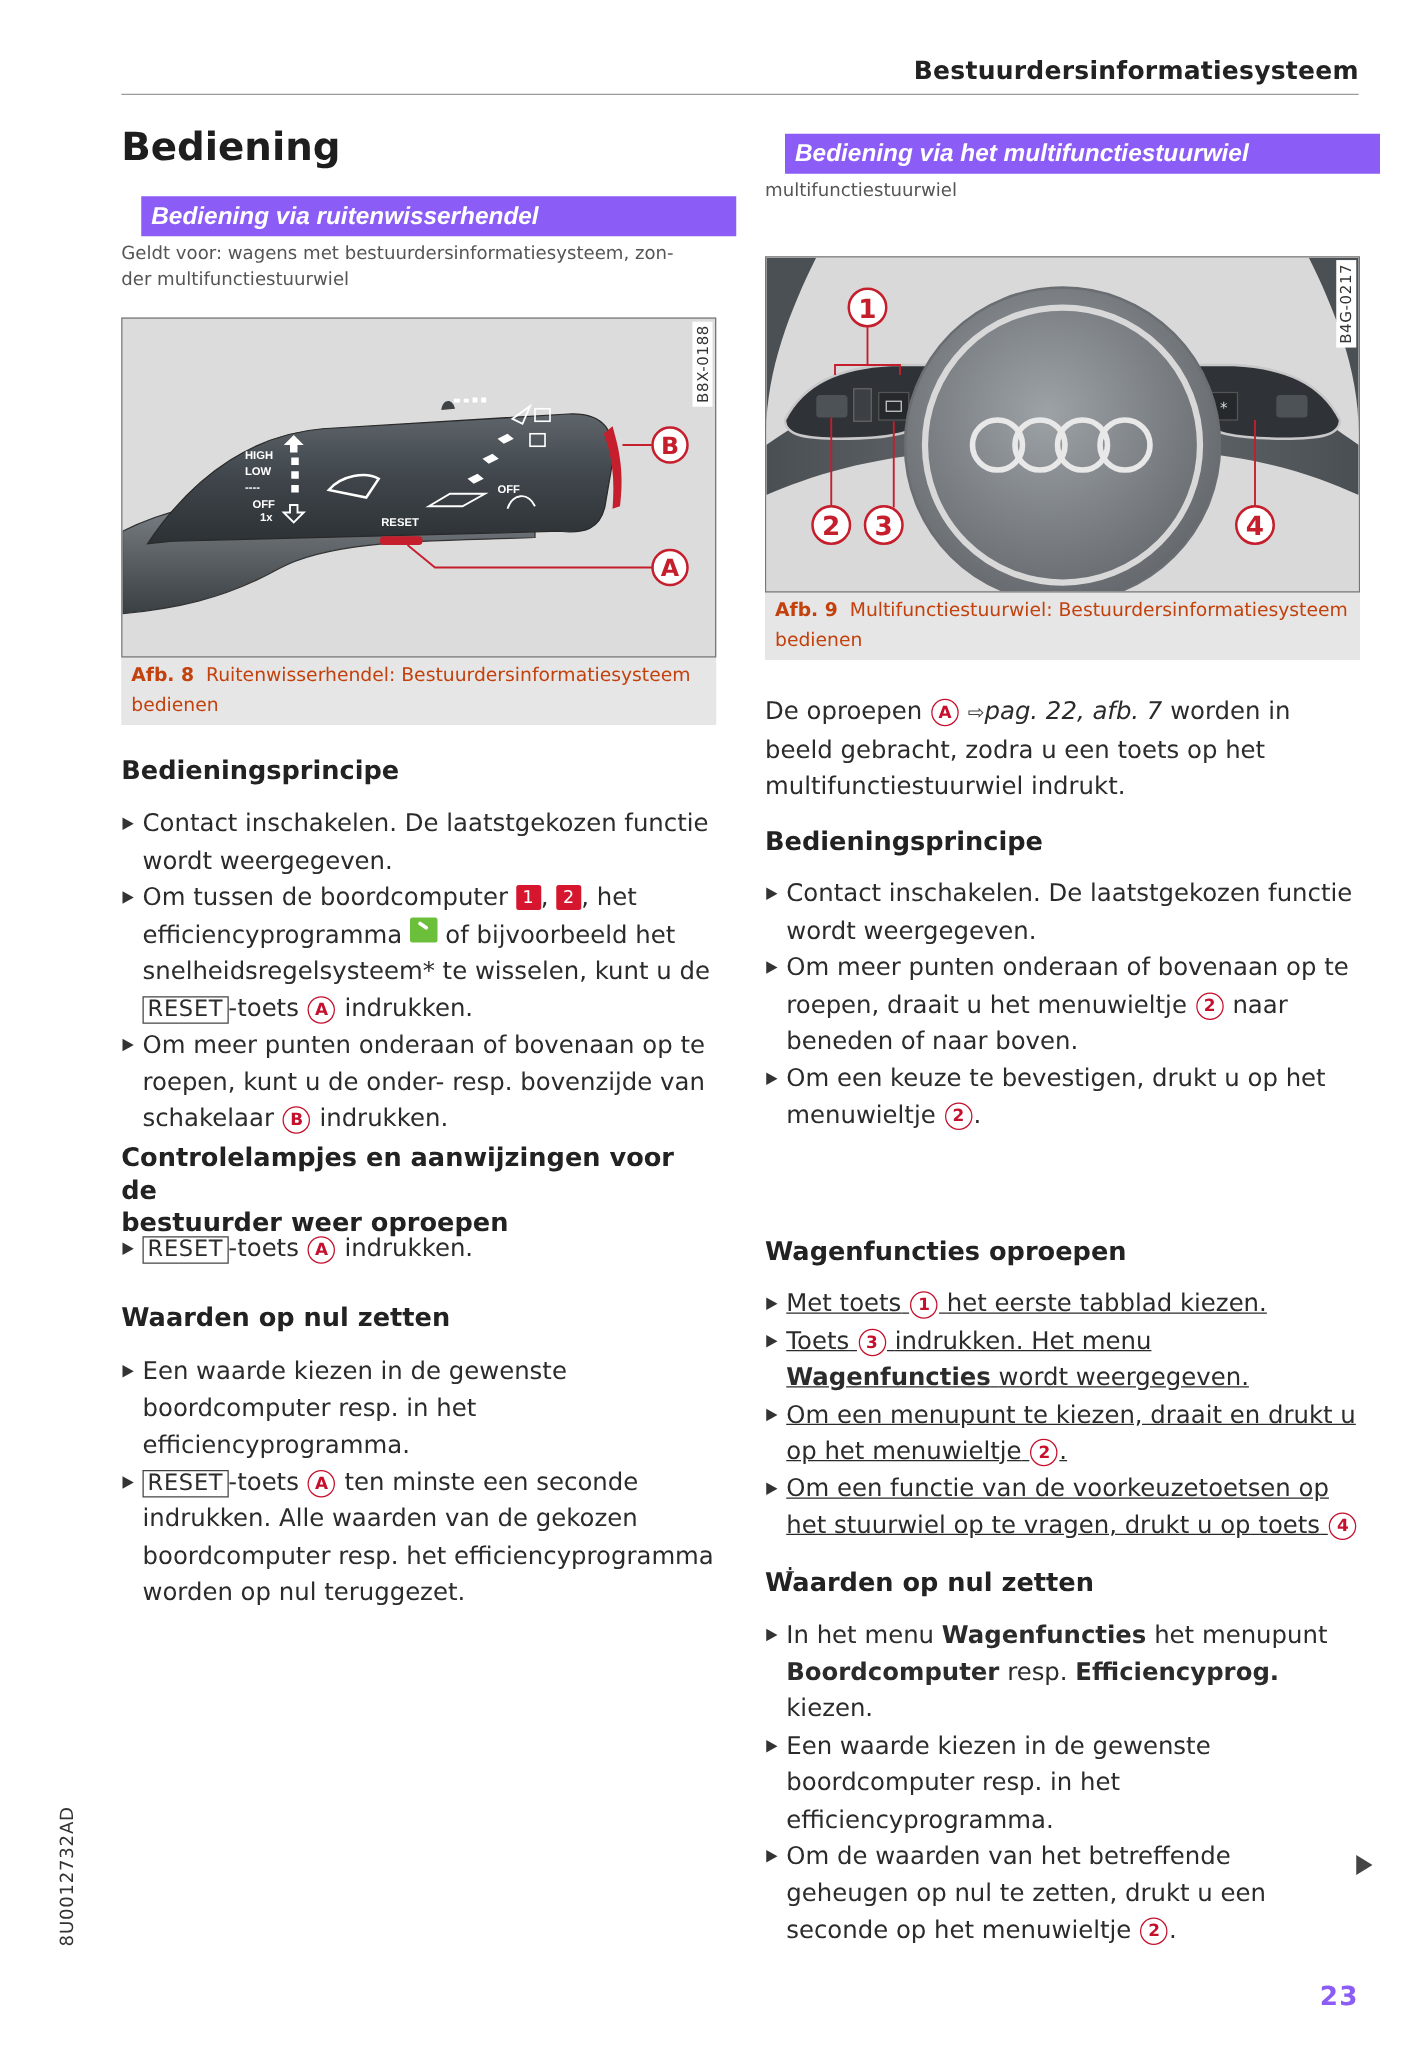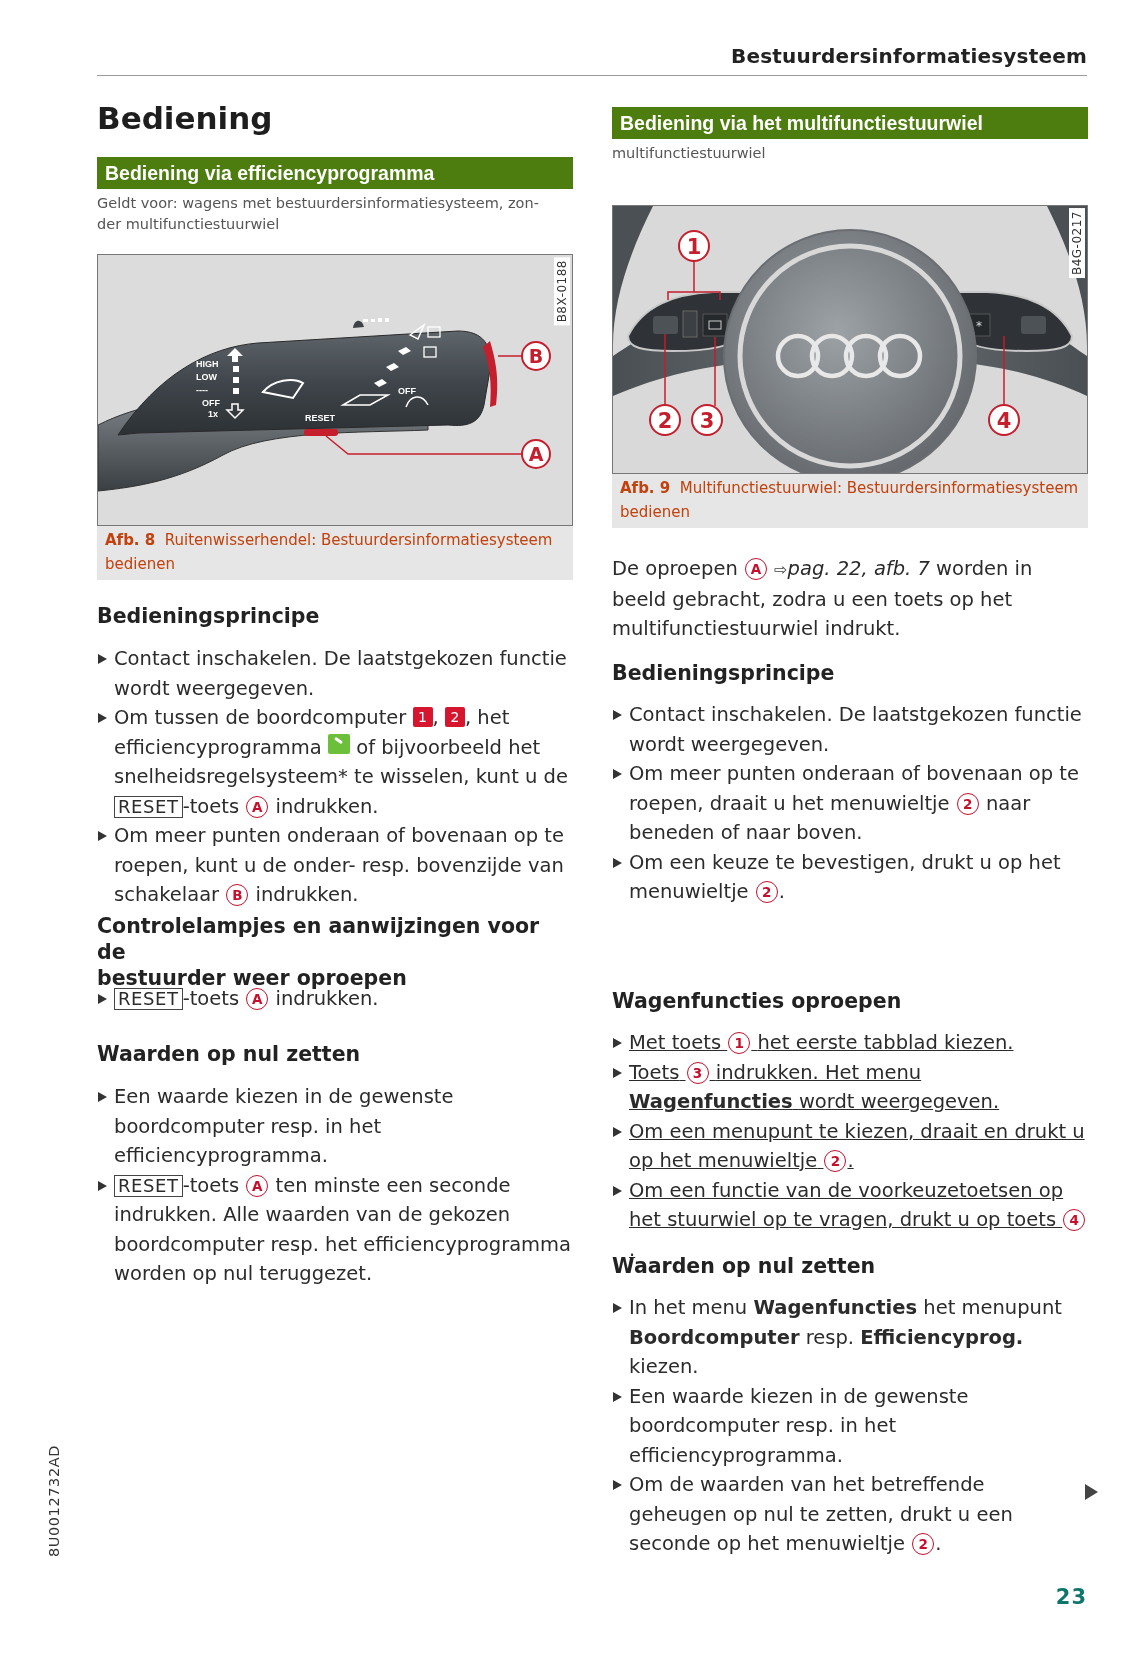--- a/index.html
+++ b/index.html
@@ -12,23 +12,24 @@
     letter-spacing: 0.2px; color: #222;
   }
   .head-rule { position: absolute; left: 97px; right: 55px; top: 75px; height: 1px; background: #9a9a9a; }
 
   .col { position: absolute; top: 0; }
   .col-left { left: 97px; width: 476px; }
   .col-right { left: 612px; width: 476px; }
 
   .chapter-title { position: absolute; top: 100px; left: 0; font-size: 31px; font-weight: bold; color: #1e1e1e; margin: 0; }
   .section-bar {
-    position: absolute; left: 0; width: 476px; height: 32px; background: #4d7c0f; color: #fff;
+    position: absolute; left: 16px; width: 476px; height: 32px; background: #8b5cf6; color: #fff;
     font-size: 19.5px; font-weight: bold; line-height: 32px; padding-left: 8px; box-sizing: border-box;
     font-family: "Liberation Sans", sans-serif;
+    font-style: italic;
   }
   .applies { position: absolute; left: 0; width: 476px; font-size: 14.5px; line-height: 21px; color: #555; }
 
   .figure { position: absolute; left: 0; width: 476px; background: #e6e6e6; }
   .figure-img { position: relative; width: 476px; border: 1px solid #777; box-sizing: border-box; background: #dcdcdc; overflow: hidden; }
   .fig-code {
     position: absolute; right: 2px; top: 2px; background: #fff; color: #333; font-size: 12px;
     writing-mode: vertical-rl; transform: rotate(180deg); padding: 3px 1px; letter-spacing: 0.5px;
   }
   .caption { font-size: 15px; line-height: 24px; padding: 2px 8px 4px 8px; color: #c2410c; }
@@ -55,35 +56,35 @@
   .greensq { display: inline-block; width: 22px; height: 20px; background: #6cbf3a; border-radius: 2px; vertical-align: 0; position: relative; }
   .greensq::after { content: ""; position: absolute; left: 6px; top: 5px; width: 9px; height: 3px; background: #fff; transform: rotate(35deg); border-radius: 2px; }
   .ref { font-style: italic; }
   .arrow-ref { color: #444; font-size: 16px; }
   b.strong { font-weight: bold; }
 
   .side-code {
     position: absolute; left: 46px; top: 1445px; font-size: 14.5px; color: #333; letter-spacing: 0.6px;
     writing-mode: vertical-rl; transform: rotate(180deg);
   }
-  .page-number { position: absolute; right: 55px; top: 1585px; font-size: 21px; font-weight: bold; color: #0f766e; letter-spacing: 1px; }
+  .page-number { position: absolute; right: 55px; top: 1585px; font-size: 21px; font-weight: bold; color: #8b5cf6; letter-spacing: 1px; }
   .continue-arrow {
     position: absolute; left: 1085px; top: 1484px; width: 0; height: 0;
     border-left: 13px solid #444; border-top: 8px solid transparent; border-bottom: 8px solid transparent;
   }
 </style>
 </head>
 <body>
 
 <div class="running-head">Bestuurdersinformatiesysteem</div>
 <div class="head-rule"></div>
 
 <div class="col col-left">
   <h1 class="chapter-title">Bediening</h1>
-  <div class="section-bar" style="top:157px;">Bediening via efficiencyprogramma</div>
+  <div class="section-bar" style="top:157px;">Bediening via ruitenwisserhendel</div>
   <div class="applies" style="top:193px;">
     <div>Geldt voor: wagens met bestuurdersinformatiesysteem, zon-</div>
     <div>der multifunctiestuurwiel</div>
   </div>
 
   <div class="figure" style="top:254px;">
     <div class="figure-img" style="height:272px;">
       <svg width="474" height="270" viewBox="0 0 474 270">
         <defs>
           <linearGradient id="stalkG" x1="0" y1="0" x2="0" y2="1">

